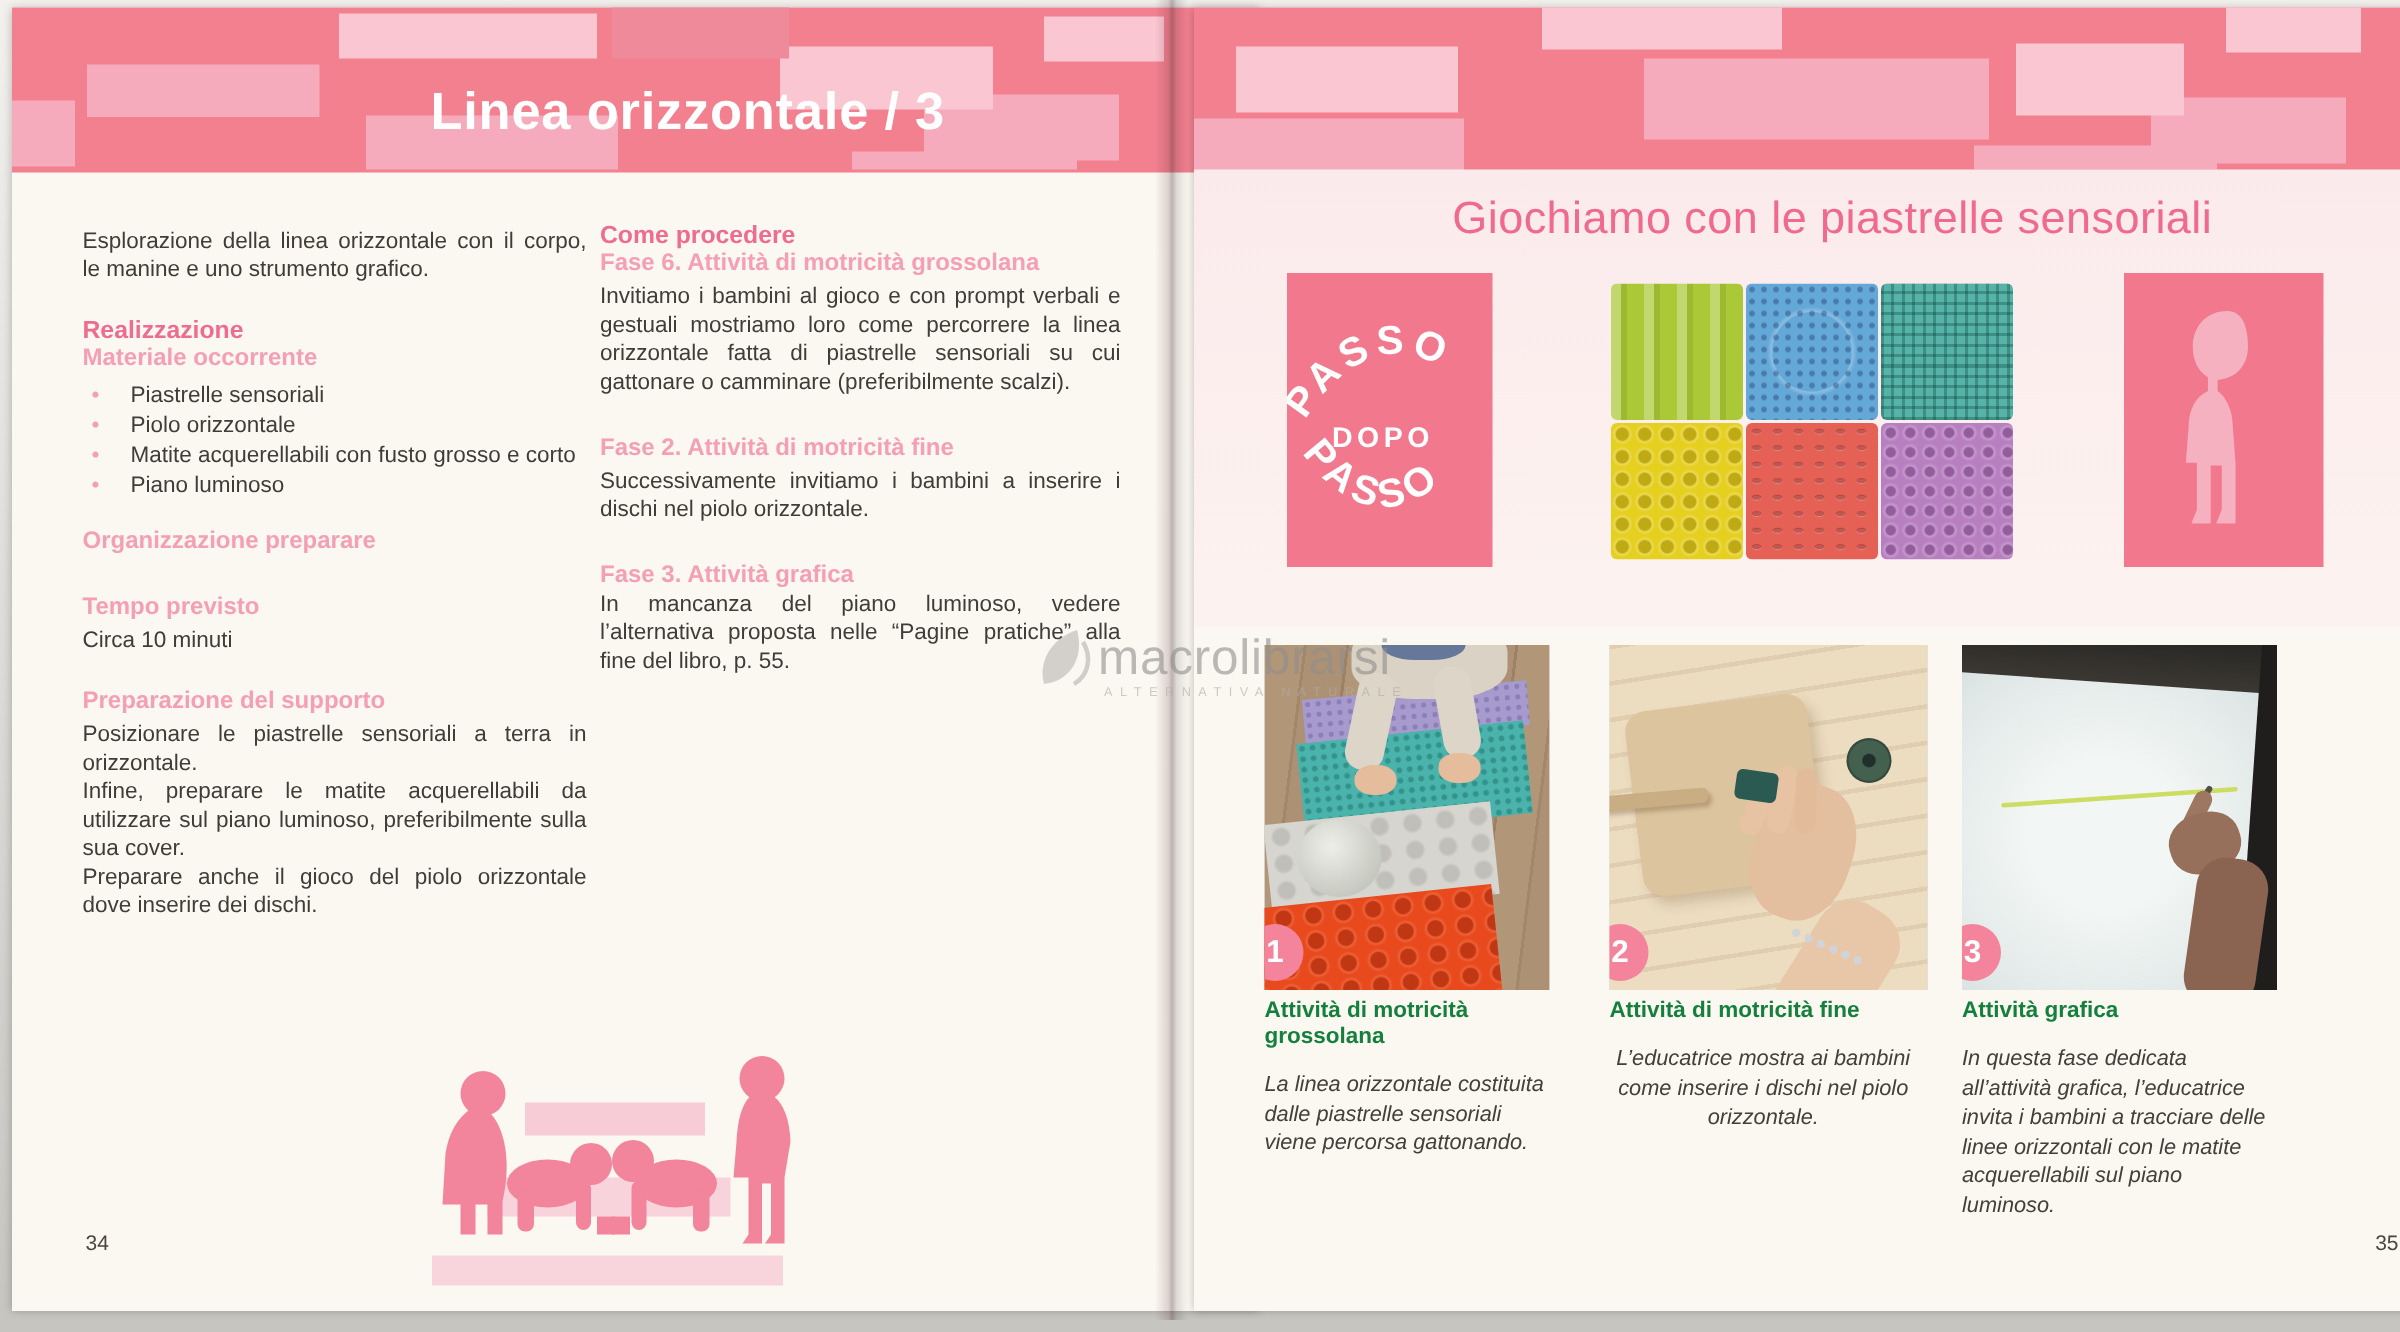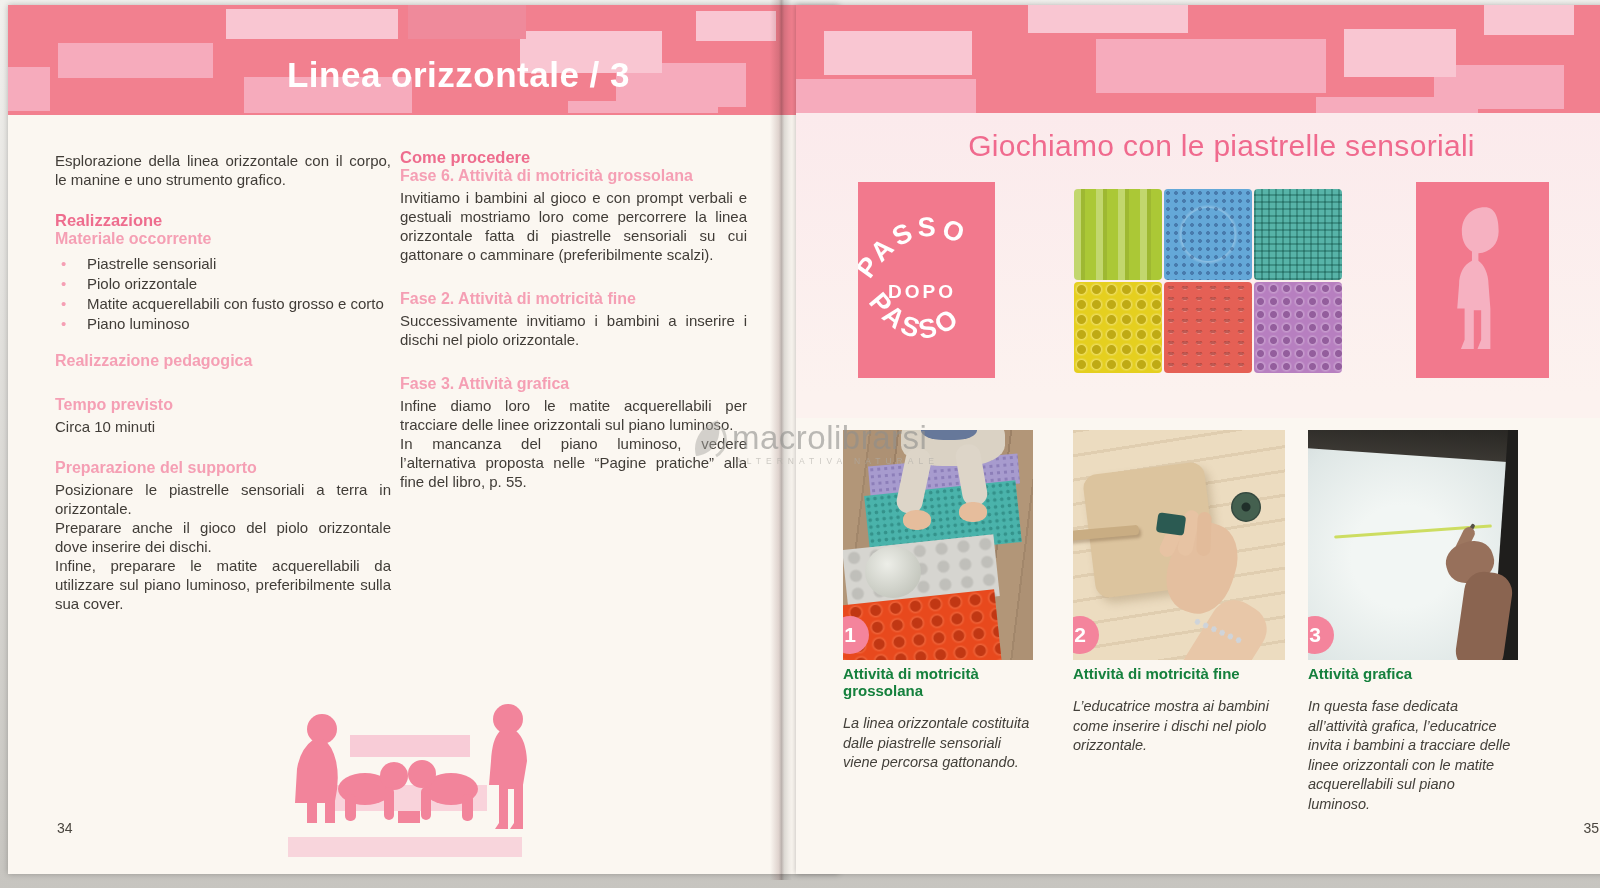--- a/index.html
+++ b/index.html
@@ -105,21 +105,21 @@
   .p3-pencil{left:156px;top:92px;width:4px;height:30px;border-radius:2px;background:#555047;transform:rotate(32deg);}
   .p3-hand{left:138px;top:112px;width:48px;height:40px;border-radius:45%;background:#97705b;transform:rotate(-18deg);}
   .p3-finger{left:150px;top:96px;width:12px;height:34px;border-radius:6px;background:#9d7760;transform:rotate(26deg);}
   .p3-arm{left:152px;top:142px;width:48px;height:100px;border-radius:20px;background:#8a6450;transform:rotate(8deg);}
 
   .cap{position:absolute;width:215px;}
   .cap1{left:47px;} .cap2{left:277px;} .cap3{left:512px;}
   .cap{top:660px;}
   .cap-h{color:#15803d;font-weight:bold;font-size:15px;}
   .cap-t{margin-top:15px;font-size:14.5px;font-style:italic;color:#43403a;line-height:1.35;}
-  .cap1 .cap-t{width:196px;} .cap2 .cap-t{width:205px;} .cap3 .cap-t{width:212px;}
+  .cap1 .cap-t{width:196px;} .cap2 .cap-t{width:205px;text-align:center;} .cap3 .cap-t{width:212px;}
 
   
   .watermark{position:absolute;left:688px;top:418px;width:290px;z-index:6;opacity:.6;}
   .wm-row{display:flex;align-items:center;}
   .wm-name{font-size:33px;color:#8f8f8c;letter-spacing:.5px;font-weight:400;}
   .wm-tag{display:block;margin:-2px 0 0 48px;font-size:8.5px;letter-spacing:5px;color:#aeaca6;}
 
   .kids-svg{position:absolute;left:242px;top:672px;}
   .kids-svg *{fill:#f2849b;}
   .kids-svg .bar{fill:#f8ccd7;}
@@ -151,41 +151,40 @@
         <li>
             <span class="dot">•</span>
             <span>Matite acquerellabili con fusto grosso e corto</span>
           </li>
         <li>
             <span class="dot">•</span>
             <span>Piano luminoso</span>
           </li>
       </ul>
 
-      <div class="h-lpink gap18">Realizzazione pedagogica</div>
+      <div class="h-lpink gap18">Organizzazione preparare</div>
 
       <div class="h-lpink gap26">Tempo previsto</div>
       <p class="body-txt para">Circa 10 minuti</p>
 
       <div class="h-lpink gap22">Preparazione del supporto</div>
       <p class="body-txt para">Posizionare le piastrelle sensoriali a terra in orizzontale.</p>
+      <p class="body-txt mt0">Infine, preparare le matite acquerellabili da utilizzare sul piano luminoso, preferibilmente sulla sua cover.</p>
       <p class="body-txt mt0">Preparare anche il gioco del piolo orizzontale dove inserire dei dischi.</p>
-      <p class="body-txt mt0">Infine, preparare le matite acquerellabili da utilizzare sul piano luminoso, preferibilmente sulla sua cover.</p>
     </div>
 
     <div class="col col2">
       <div class="h-pink">Come procedere</div>
       <div class="h-lpink">Fase 6. Attività di motricità grossolana</div>
       <p class="body-txt para">Invitiamo i bambini al gioco e con prompt verbali e gestuali mostriamo loro come percorrere la linea orizzontale fatta di piastrelle sensoriali su cui gattonare o camminare (preferibilmente scalzi).</p>
 
       <div class="h-lpink gap26">Fase 2. Attività di motricità fine</div>
       <p class="body-txt para">Successivamente invitiamo i bambini a inserire i dischi nel piolo orizzontale.</p>
 
       <div class="h-lpink gap26">Fase 3. Attività grafica</div>
-      <p class="body-txt para">Infine diamo loro le matite acquerellabili per tracciare delle linee orizzontali sul piano luminoso.</p>
       <p class="body-txt mt0">In mancanza del piano luminoso, vedere l’alternativa proposta nelle “Pagine pratiche” alla fine del libro, p. 55.</p>
     </div>
 
     <svg class="kids-svg" width="330" height="190" viewBox="0 0 330 190">
       <rect class="bar" x="100" y="58" width="120" height="22"></rect>
       <rect class="bar" x="75" y="108" width="162" height="26" opacity="0.85"></rect>
       <rect class="bar" x="38" y="160" width="234" height="20" opacity="0.8"></rect>
 
       <circle cx="72" cy="52" r="15"></circle>
       <path d="M64 62 Q50 72 47 92 L45 126 L57 126 L57 146 L67 146 L67 126 L75 126 L75 146 L85 146 L85 124 Q90 102 86 84 Q82 68 74 63 Z"></path>

